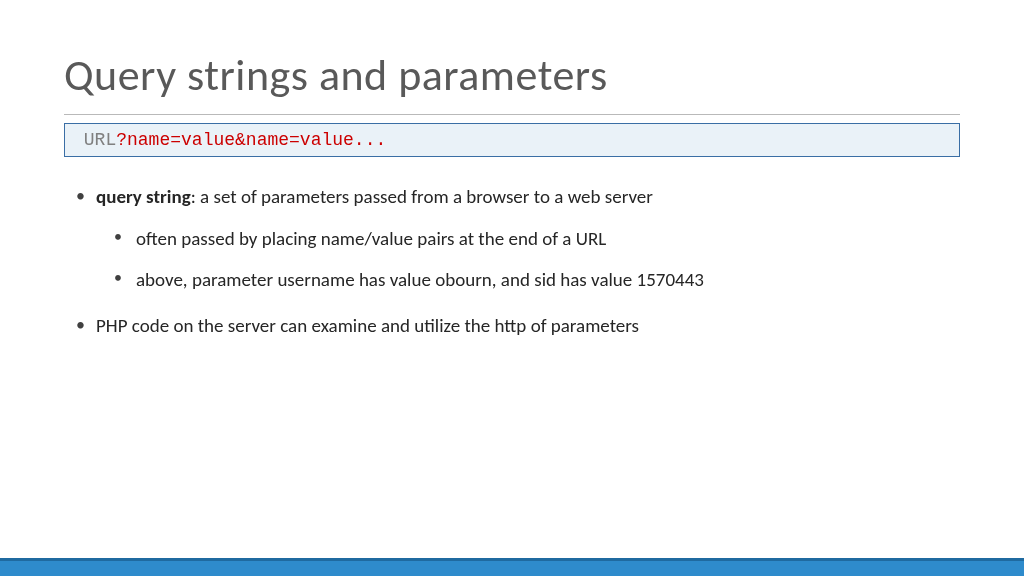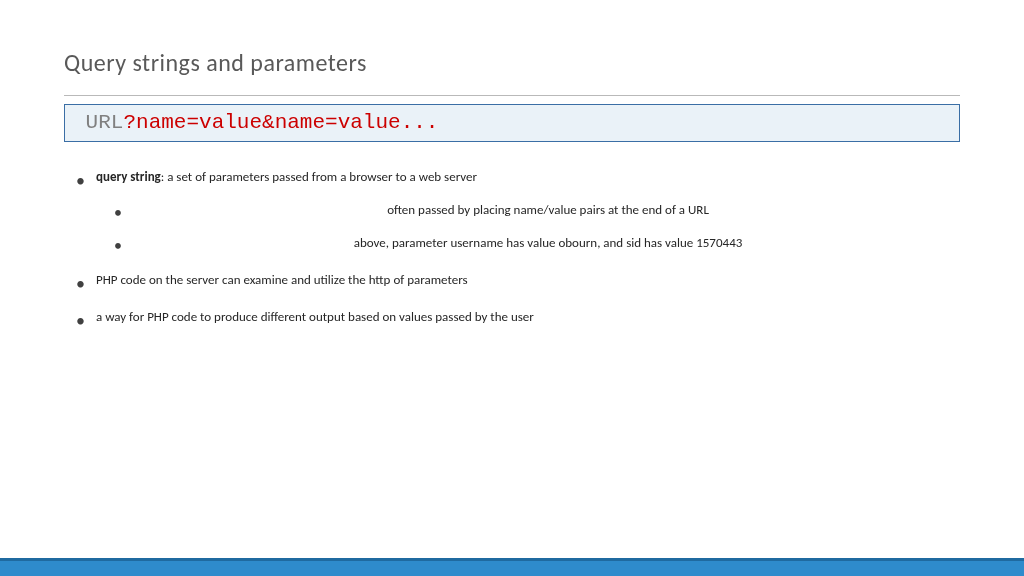--- a/index.html
+++ b/index.html
@@ -8,47 +8,47 @@
     height: 576px;
     background: #ffffff;
     font-family: "Segoe UI", "Calibri", Arial, sans-serif;
     position: relative;
     overflow: hidden;
   }
   .slide {
     padding: 48px 64px 0 64px;
   }
   h1.title {
-    font-size: 24px;
+    font-size: 44px;
     font-weight: 300;
     color: #595959;
     letter-spacing: 0.5px;
-    margin-bottom: 18px;
+    margin-bottom: 12px;
   }
   .rule {
     border: none;
     border-top: 1px solid #b9b9b9;
     margin-bottom: 8px;
   }
   .codebox {
     background: #eaf2f8;
     border: 1px solid #3a6ea5;
     font-family: "Courier New", monospace;
-    font-size: 21px;
+    font-size: 18px;
     line-height: 1.35;
     color: #595959;
     padding: 4px 8px;
     margin-bottom: 8px;
     white-space: pre;
   }
   .codebox .base { color: #808080; }
   .codebox .q   { color: #cc0000; }
   .bullets {
     margin-top: 26px;
-    font-size: 13px;
+    font-size: 19px;
     color: #262626;
     line-height: 1.45;
   }
   .bullets ul { list-style: none; }
   .bullets > ul > li {
     position: relative;
     padding-left: 32px;
     margin-bottom: 18px;
   }
   .bullets > ul > li::before {
@@ -57,21 +57,20 @@
     left: 12px;
     top: 0;
     font-size: 18px;
     color: #404040;
   }
   .bullets ul ul { margin-top: 14px; }
   .bullets ul ul > li {
     position: relative;
     padding-left: 40px;
     margin-bottom: 14px;
-    text-align: center;
   }
   .bullets ul ul > li::before {
     content: "•";
     position: absolute;
     left: 18px;
     top: 0;
     font-size: 16px;
     color: #404040;
   }
   .bullets b { font-weight: 700; }
@@ -97,19 +96,18 @@
   <div class="bullets">
     <ul>
       <li>
         <b>query string</b><span>: a set of parameters passed from a browser to a web server</span>
         <ul>
           <li>often passed by placing name/value pairs at the end of a URL</li>
           <li>above, parameter username has value obourn, and sid has value 1570443</li>
         </ul>
       </li>
       <li>PHP code on the server can examine and utilize the http of parameters</li>
-      <li>a way for PHP code to produce different output based on values passed by the user</li>
     </ul>
   </div>
 
 </div>
 
 <div class="footer-bar"></div>
 
 </body></html>

